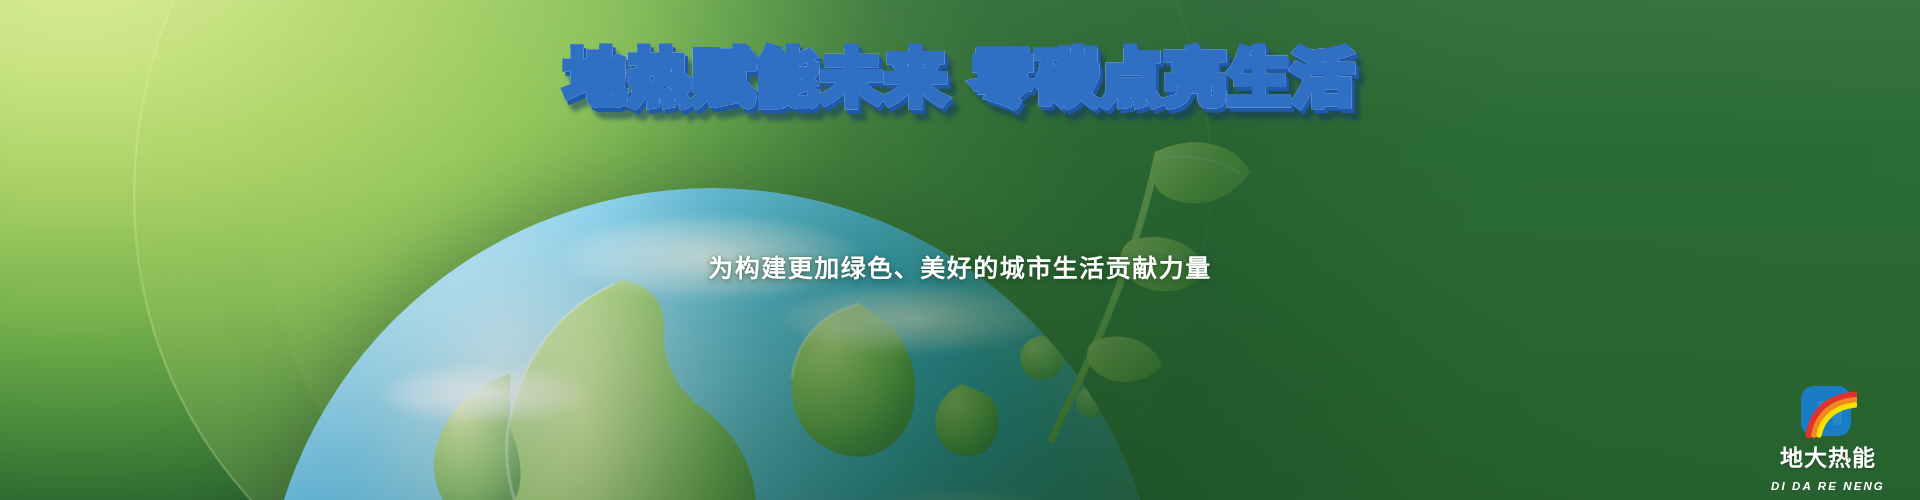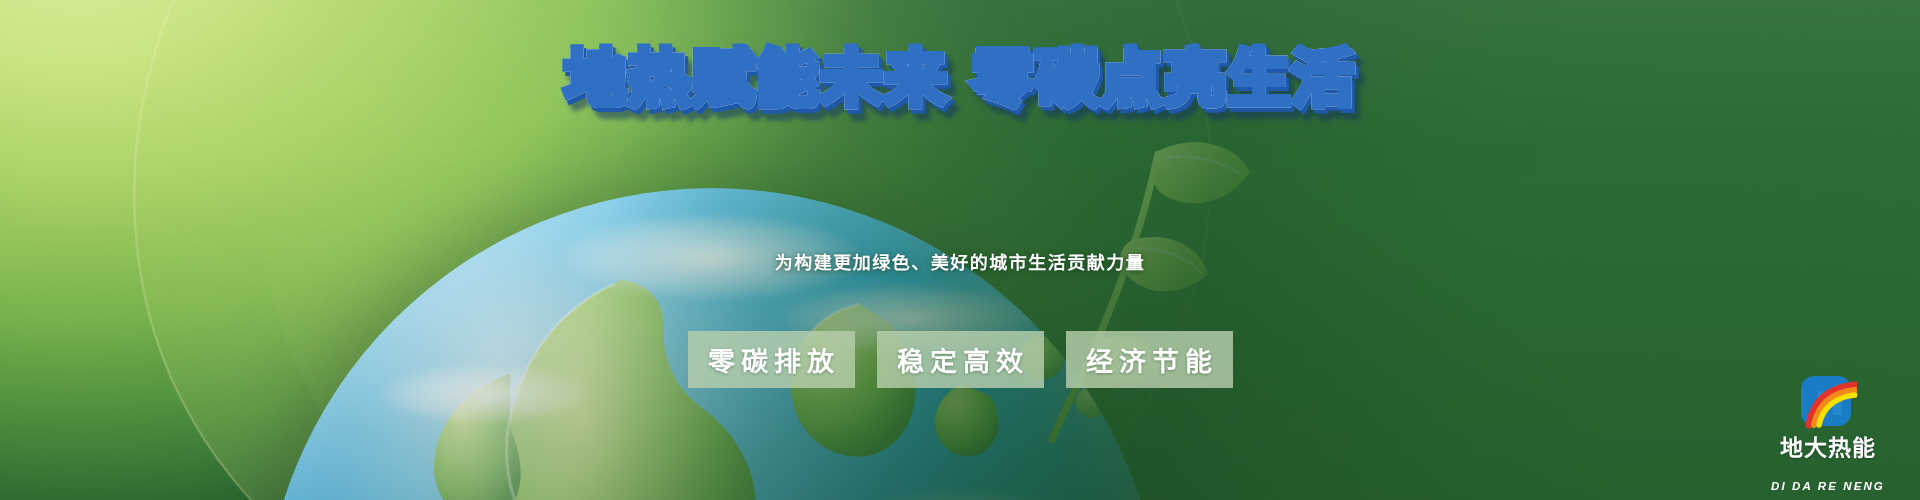--- a/index.html
+++ b/index.html
@@ -157,21 +157,21 @@
     white-space: nowrap;
   }
 
   
   .subtitle {
     position: absolute;
     left: 0; right: 0;
     top: 248px;
     text-align: center;
     z-index: 12;
-    font-size: 18px;
+    font-size: 25px;
     font-weight: 700;
     letter-spacing: 1.5px;
     color: #ffffff;
     text-shadow: 0 2px 6px rgba(20,60,30,0.55), 0 0 2px rgba(20,60,30,0.5);
     font-family: "DejaVu Sans", "Liberation Sans", sans-serif;
   }
 
   
   .badges {
     position: absolute;
@@ -222,21 +222,21 @@
     font-family: "DejaVu Sans", "Liberation Sans", sans-serif;
     text-shadow: 0 1px 2px rgba(0,0,0,0.35);
     white-space: nowrap;
   }
   .logo-en {
     font-size: 11.5px;
     font-weight: 700;
     font-style: italic;
     color: #ffffff;
     letter-spacing: 2.1px;
-    margin-top: 20px;
+    margin-top: 10px;
     font-family: "Liberation Sans", sans-serif;
     white-space: nowrap;
   }
 </style>
 </head>
 <body>
 
 <div class="banner">
 
   <div class="bg-base"></div>
@@ -326,25 +326,20 @@
 
     <path d="M56 212 C86 202 114 214 122 238 C100 260 68 258 52 240 C44 230 46 216 56 212 Z" fill="url(#leafG)" opacity="0.95"></path>
   </svg>
 
   <div class="headline">
     <div class="title">地热赋能未来  零碳点亮生活</div>
   </div>
 
   <div class="subtitle">为构建更加绿色、美好的城市生活贡献力量</div>
 
-  <div class="badges">
-    <div class="badge">零碳排放</div>
-    <div class="badge">稳定高效</div>
-    <div class="badge">经济节能</div>
-  </div>
 
   <div class="logo">
     <svg class="logo-mark" viewBox="0 0 58 56">
       <rect x="2" y="1" width="50" height="50" rx="13" ry="13" fill="#1a7cc4"></rect>
       <path d="M19 16 h18 a6 6 0 0 1 6 6 v18 h-9 v-15 h-15 z" fill="#2f93d6" opacity="0.55"></path>
       <g fill="none" stroke-linecap="round">
         <path d="M10 50 C14 26 30 12 56 10" stroke="#e3322c" stroke-width="7"></path>
         <path d="M15 50 C19 29 34 17 56 15" stroke="#f08a1c" stroke-width="6"></path>
         <path d="M20 50 C24 32 37 22 56 20" stroke="#f6e000" stroke-width="5.5"></path>
       </g>

